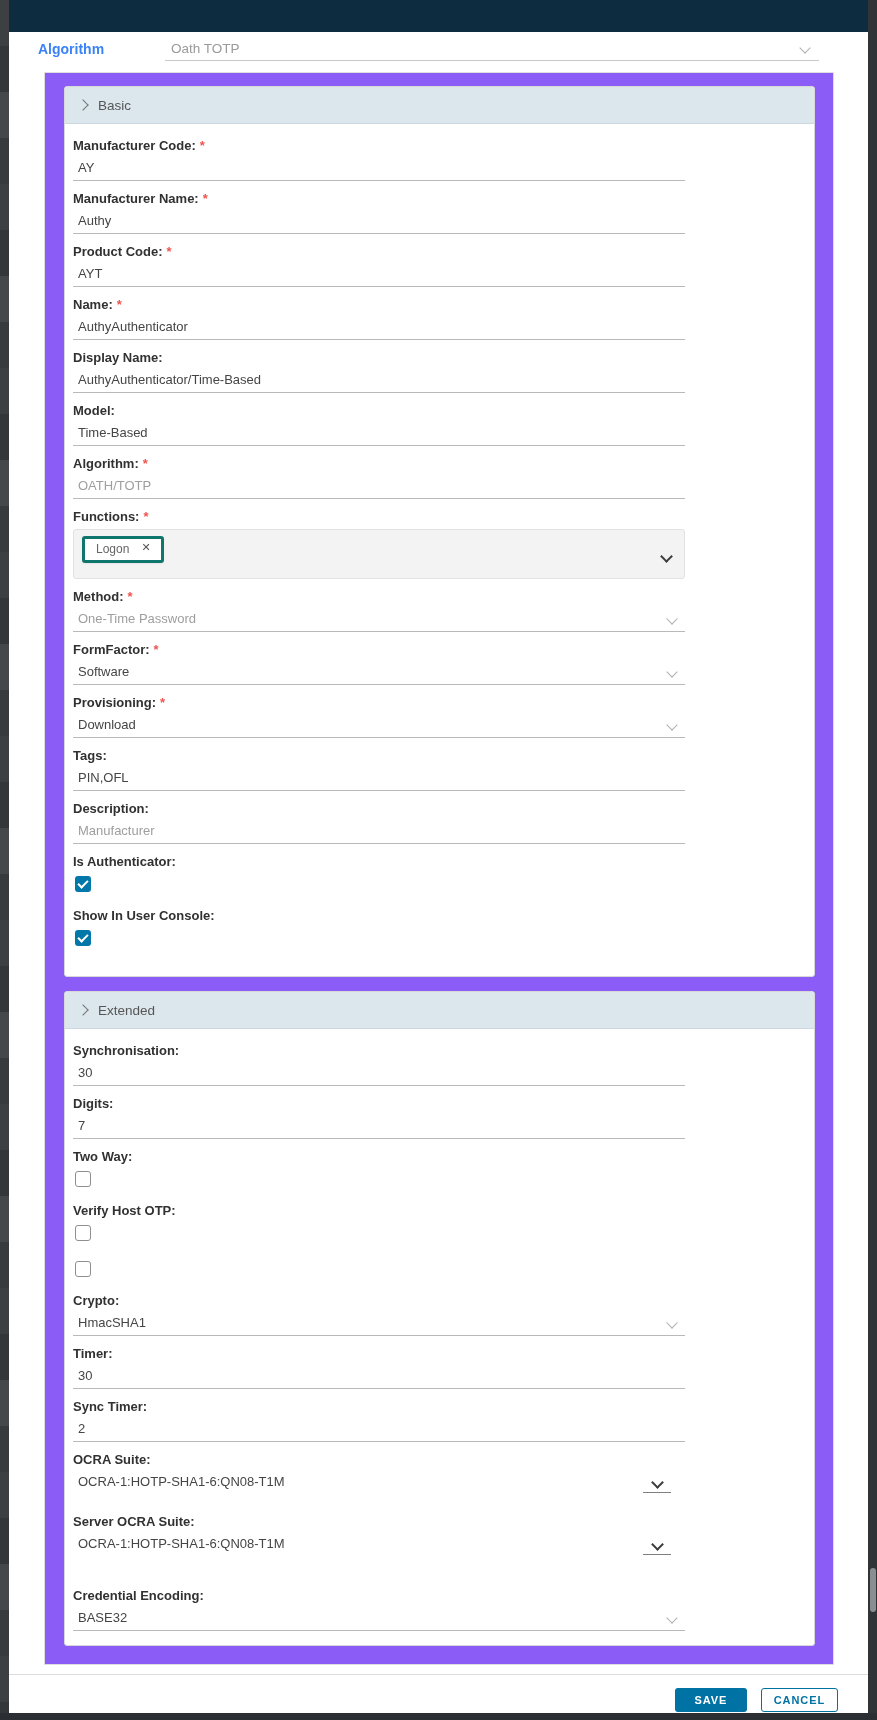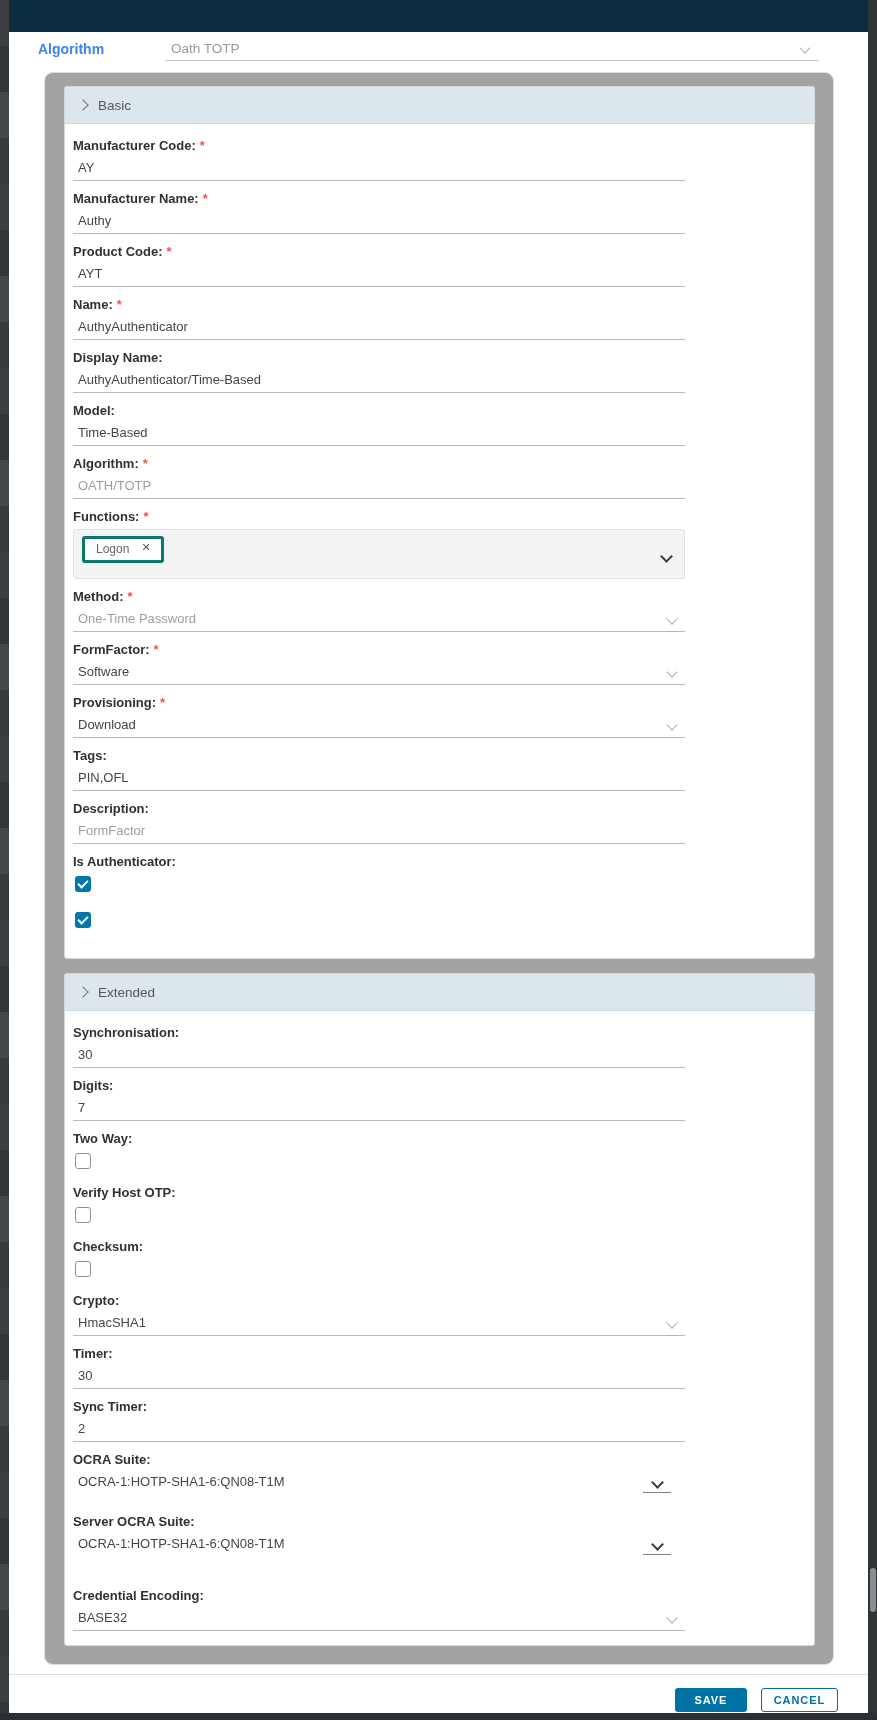--- a/index.html
+++ b/index.html
@@ -20,21 +20,21 @@
   .bottombar{position:absolute;left:0;right:0;bottom:0;height:7px;background:#2b2f33;}
   
   .modal{position:absolute;left:9px;right:9px;top:32px;bottom:7px;background:#fff;}
   
   .algo-row{position:relative;height:40px;}
   .algo-label{position:absolute;left:29px;top:9px;font-size:14px;font-weight:700;color:#3b82f6;}
   .algo-select{position:absolute;left:156px;right:49px;top:8px;height:20px;border-bottom:1px solid #c9c9c9;cursor:pointer;}
   .algo-select .val{display:block;font-size:13.5px;color:#9a9a9a;padding-left:6px;line-height:18px;}
   .algo-select .chev{position:absolute;right:10px;top:4px;}
   
-  .outer-card{margin:0 34px 0 35px;border:1px solid #dedede;border-radius:9px;padding:13px 18px 18px 19px;background:#a3a3a3;}
+  .outer-card{margin:0 34px 0 35px;border:1px solid #dedede;border-radius:1px;padding:13px 18px 18px 19px;background:#8b5cf6;}
   
   .accordion{border:1px solid #d8d8d8;border-radius:3px;background:#fff;}
   .accordion + .accordion{margin-top:14px;}
   .acc-header{height:36px;background:#dce6ed;display:flex;align-items:center;gap:11px;
     padding-left:14px;font-size:13.5px;color:#565656;border-radius:2px 2px 0 0;
     border-bottom:1px solid #ccd7df;cursor:pointer;}
   .acc-body{padding:14px 20px 14px 8px;}
   
   .field{margin-bottom:10px;width:612px;}
   .flabel{font-size:13px;font-weight:700;color:#313131;line-height:16px;margin-bottom:2px;}
@@ -192,30 +192,31 @@
         <div class="field">
           <div class="flabel"><span>Tags:</span></div>
           <div class="finput">
               <span class="fvalue">PIN,OFL</span>
             </div>
         </div>
 
         <div class="field">
           <div class="flabel"><span>Description:</span></div>
           <div class="finput">
-              <span class="fvalue placeholder">FormFactor</span>
+              <span class="fvalue placeholder">Manufacturer</span>
             </div>
         </div>
 
         <div class="field cb-field">
           <div class="flabel"><span>Is Authenticator:</span></div>
           <span class="checkbox checked"></span>
         </div>
 
         <div class="field cb-field">
+          <div class="flabel"><span>Show In User Console:</span></div>
           <span class="checkbox checked"></span>
         </div>
 
       </div>
     </section>
 
     <section class="accordion">
       <div class="acc-header">
         <span class="chev-right"></span>
         <span>Extended</span>
@@ -240,21 +241,20 @@
           <div class="flabel"><span>Two Way:</span></div>
           <span class="checkbox unchecked"></span>
         </div>
 
         <div class="field cb-field">
           <div class="flabel"><span>Verify Host OTP:</span></div>
           <span class="checkbox unchecked"></span>
         </div>
 
         <div class="field cb-field">
-          <div class="flabel"><span>Checksum:</span></div>
           <span class="checkbox unchecked"></span>
         </div>
 
         <div class="field">
           <div class="flabel"><span>Crypto:</span></div>
           <div class="finput">
               <span class="fvalue">HmacSHA1</span>
               <span class="chev"></span>
             </div>
         </div>

